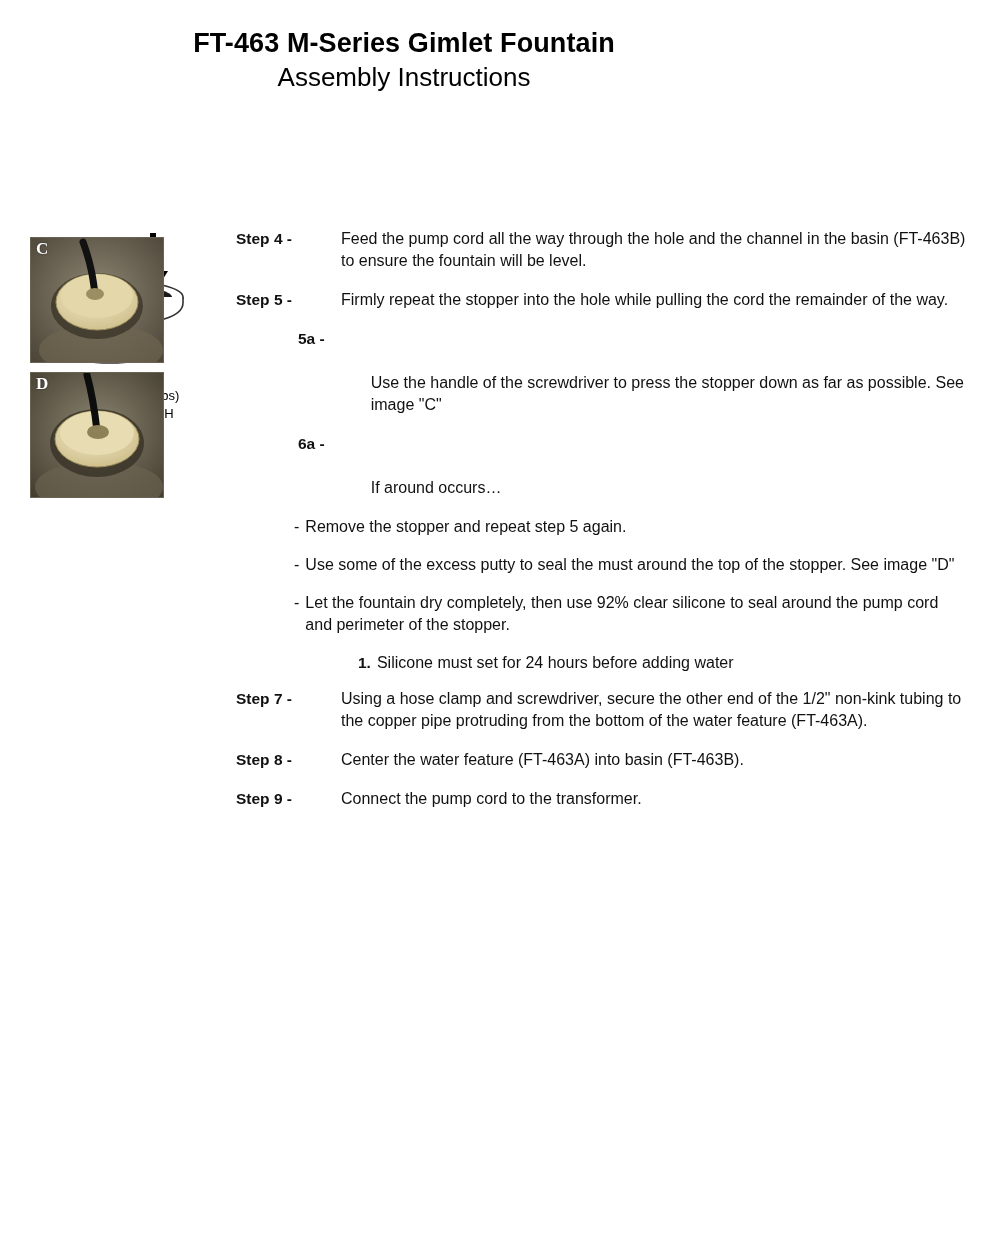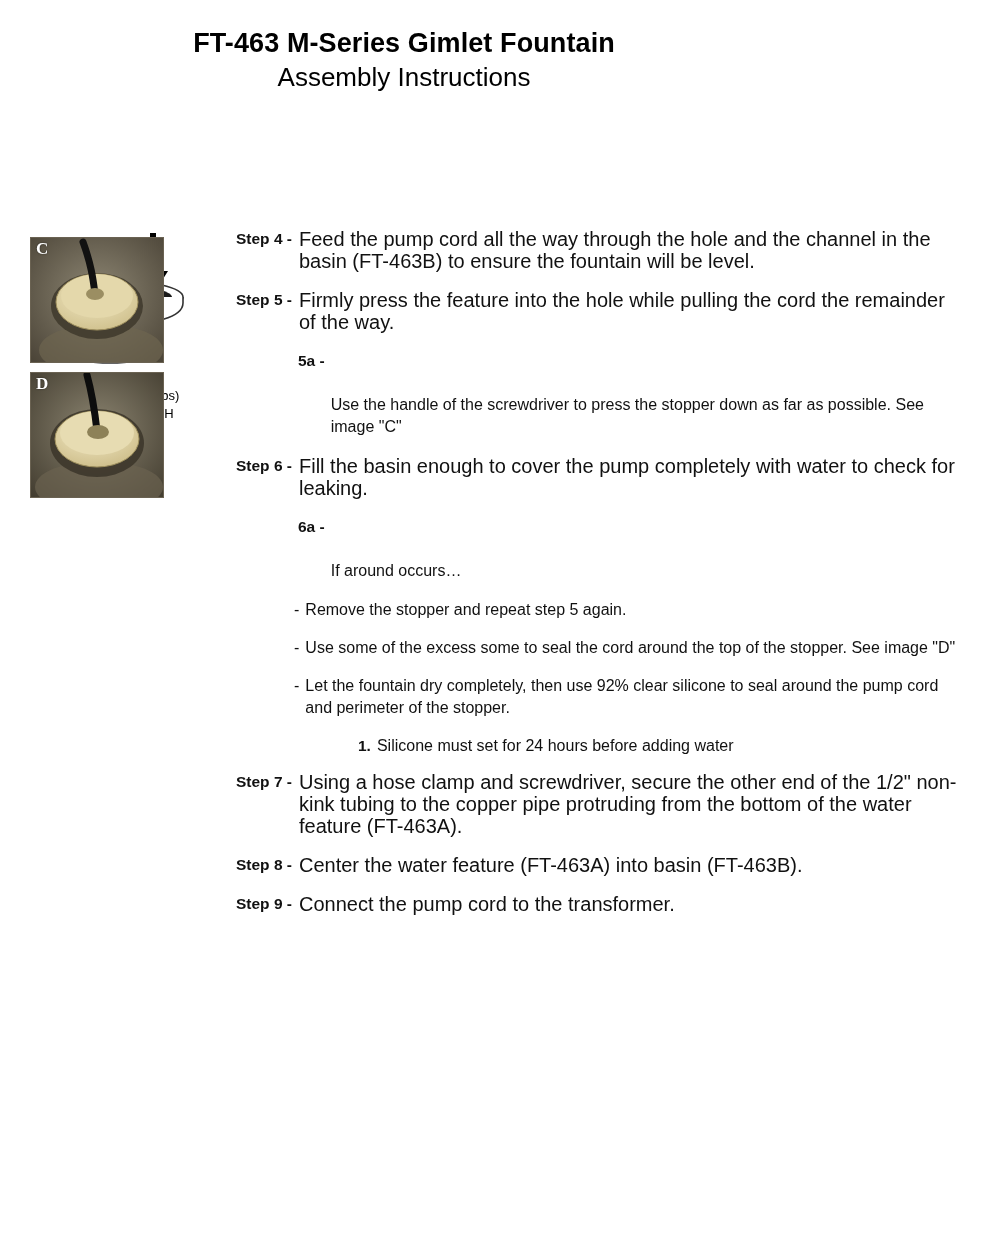--- a/index.html
+++ b/index.html
@@ -93,37 +93,39 @@
     left: 236px;
     width: 730px;
     font-family: "Liberation Sans", sans-serif;
     font-size: 15.5px;
     color: #111;
   }
   .step-row {
     display: flex;
     align-items: flex-start;
     margin-bottom: 17px;
+    gap: 42px;
   }
   .step-label {
     font-weight: bold;
     white-space: nowrap;
     padding-right: 7px;
     line-height: 22px;
     font-size: 15.5px;
   }
   .step-text {
     line-height: 22px;
-    font-size: 20px;
+    font-size: 16px;
   }
   .sub-row {
     display: flex;
     align-items: flex-start;
     margin-bottom: 17px;
     margin-left: 62px;
+    gap: 40px;
   }
   .sub-label {
     font-weight: bold;
     white-space: nowrap;
     padding-right: 6px;
     line-height: 22px;
     font-size: 15.5px;
   }
   .sub-text {
     line-height: 22px;
@@ -247,46 +249,42 @@
 
 <div class="steps">
 
   <div class="step-row">
     <div class="step-label">Step 4 -</div>
     <div class="step-text">Feed the pump cord all the way through the hole and the channel in the basin (FT-463B) to ensure the fountain will be level.</div>
   </div>
 
   <div class="step-row">
     <div class="step-label">Step 5 -</div>
-    <div class="step-text">Firmly press the feature into the hole while pulling the cord the remainder of the way.</div>
+    <div class="step-text">Firmly repeat the stopper into the hole while pulling the cord the remainder of the way.</div>
   </div>
 
   <div class="sub-row">
     <div class="sub-label">5a -</div>
     <div class="sub-text">Use the handle of the screwdriver to press the stopper down as far as possible. See image "C"</div>
   </div>
 
-  <div class="step-row">
-    <div class="step-label">Step 6 -</div>
-    <div class="step-text">Fill the basin enough to cover the pump completely with water to check for leaking.</div>
-  </div>
 
   <div class="sub-row">
     <div class="sub-label">6a -</div>
     <div class="sub-text">If around occurs…</div>
   </div>
 
   <div class="bullet-row">
     <div class="bullet-dash">-</div>
     <div class="bullet-text">Remove the stopper and repeat step 5 again.</div>
   </div>
 
   <div class="bullet-row">
     <div class="bullet-dash">-</div>
-    <div class="bullet-text">Use some of the excess some to seal the cord around the top of the stopper. See image "D"</div>
+    <div class="bullet-text">Use some of the excess putty to seal the must around the top of the stopper. See image "D"</div>
   </div>
 
   <div class="bullet-row">
     <div class="bullet-dash">-</div>
     <div class="bullet-text">Let the fountain dry completely, then use 92% clear silicone to seal around the pump cord and perimeter of the stopper.</div>
   </div>
 
   <div class="numbered-row">
     <div class="numbered-label">1.</div>
     <div class="numbered-text">Silicone must set for 24 hours before adding water</div>

